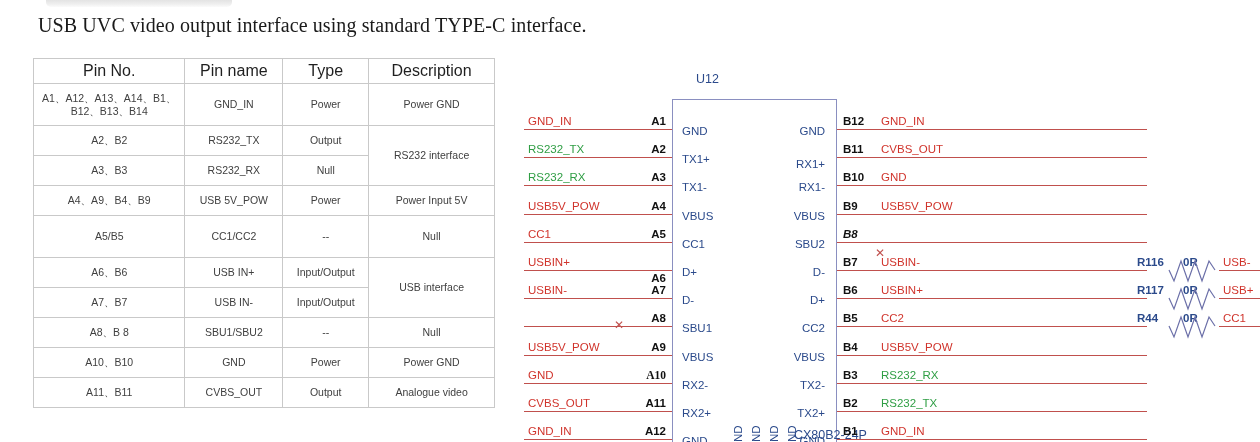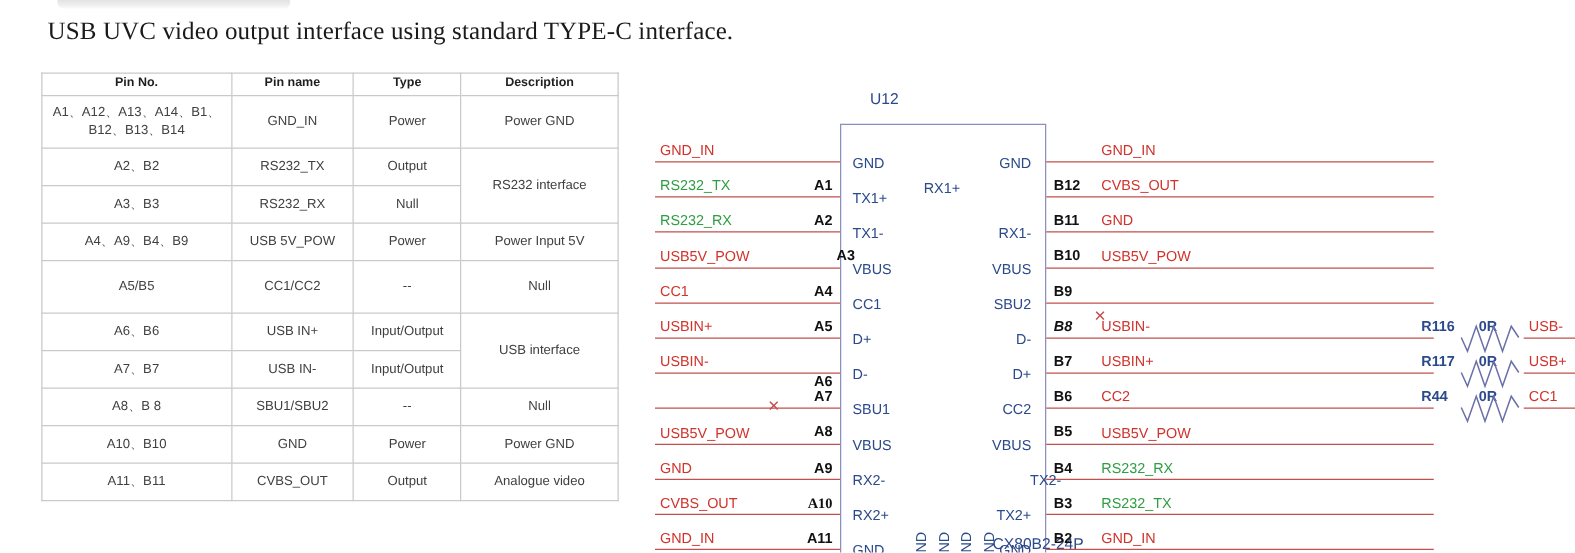--- a/index.html
+++ b/index.html
@@ -32,36 +32,36 @@
   table.pin-table {
     border-collapse:collapse; width:462px;
     font-size:10.5px; color:#404040;
   }
   table.pin-table th, table.pin-table td {
     border:1px solid #c9c9c9;
     text-align:center; vertical-align:middle;
     padding:2px 3px; line-height:1.28;
   }
   table.pin-table th {
-    font-weight:bold; color:#1f1f1f; height:18px; font-size:10px;
+    font-weight:normal; color:#1f1f1f; height:18px; font-size:16px;
   }
   table.pin-table td { height:30px; }
   td.c1, th.c1 { width:152px; }
   td.c2, th.c2 { width:98px; }
   td.c3, th.c3 { width:86px; }
   td.c4, th.c4 { width:126px; }
   tr.tall td { height:42px; }
 
   
   #schematic { position:absolute; left:500px; top:52px; width:760px; height:390px; }
   #schematic .lbl { position:absolute; white-space:nowrap; font-size:11.5px; line-height:1; }
   #schematic .net   { color:#d0342c; }          
   #schematic .green { color:#2f9e44; }          
   #schematic .blue  { color:#2b4a8b; }          
-  #schematic .pinno { color:#111111; font-weight:bold; font-size:11.5px;margin-top:28px; }
+  #schematic .pinno { color:#111111; font-weight:bold; font-size:11.5px; }
   #schematic .desig { color:#2b4a8b; font-size:12.5px; }
   #schematic .res   { color:#2b4a8b; font-size:11.5px; font-weight:bold; }
 
   .wire { position:absolute; background:#c0504d; height:1px; }
   .chipbox {
     position:absolute; border:1.6px solid #8a8fc0; background:#ffffff;
   }
   .vert { transform:rotate(-90deg); transform-origin:left top; }
   .xmark { position:absolute; color:#c0504d; font-size:12px; line-height:1; }
   svg.zig { position:absolute; overflow:visible; }
@@ -158,21 +158,21 @@
       <div class="wire" style="left: 24px; top: 77px; width: 148px;"></div>
       <div class="lbl net" style="left: 28px; top: 64px;">GND_IN</div>
       <div class="lbl pinno" style="left: 132px; top: 64px; width: 34px; text-align: right;">A1</div>
       <div class="lbl blue" style="left: 182px; top: 74px;">GND</div>
       <div class="wire" style="left: 24px; top: 105.2px; width: 148px;"></div>
       <div class="lbl green" style="left: 28px; top: 92.2px;">RS232_TX</div>
       <div class="lbl pinno" style="left: 132px; top: 92.2px; width: 34px; text-align: right;">A2</div>
       <div class="lbl blue" style="left: 182px; top: 102.2px;">TX1+</div>
       <div class="wire" style="left: 24px; top: 133.4px; width: 148px;"></div>
       <div class="lbl green" style="left: 28px; top: 120.4px;">RS232_RX</div>
-      <div class="lbl pinno" style="left: 150px; top: 120.4px; width: 34px; text-align: right;">A3</div>
+      <div class="lbl pinno" style="left: 132px; top: 120.4px; width: 34px; text-align: right;">A3</div>
       <div class="lbl blue" style="left: 182px; top: 130.4px;">TX1-</div>
       <div class="wire" style="left: 24px; top: 161.6px; width: 148px;"></div>
       <div class="lbl net" style="left: 28px; top: 148.6px;">USB5V_POW</div>
       <div class="lbl pinno" style="left: 132px; top: 148.6px; width: 34px; text-align: right;">A4</div>
       <div class="lbl blue" style="left: 182px; top: 158.6px;">VBUS</div>
       <div class="wire" style="left: 24px; top: 189.8px; width: 148px;"></div>
       <div class="lbl net" style="left: 28px; top: 176.8px;">CC1</div>
       <div class="lbl pinno" style="left: 132px; top: 176.8px; width: 34px; text-align: right;">A5</div>
       <div class="lbl blue" style="left: 182px; top: 186.8px;">CC1</div>
       <div class="wire" style="left: 24px; top: 218px; width: 148px;"></div>
@@ -203,21 +203,21 @@
       <div class="lbl pinno" style="left: 132px; top: 374.2px; width: 34px; text-align: right;">A12</div>
       <div class="lbl blue" style="left: 182px; top: 384.2px;">GND</div>
       <div class="xmark" style="left: 114px; top: 267.4px;">✕</div>
       <div class="wire" style="left: 337px; top: 77px; width: 310px;"></div>
       <div class="lbl pinno" style="left: 343px; top: 64px;">B12</div>
       <div class="lbl net" style="left: 381px; top: 64px;">GND_IN</div>
       <div class="lbl blue" style="left: 182px; top: 74px; width: 143px; text-align: right;">GND</div>
       <div class="wire" style="left: 337px; top: 105.2px; width: 310px;"></div>
       <div class="lbl pinno" style="left: 343px; top: 92.2px;">B11</div>
       <div class="lbl net" style="left: 381px; top: 92.2px;">CVBS_OUT</div>
-      <div class="lbl blue" style="left: 182px; top: 94px; width: 143px; text-align: center;">RX1+</div>
+      <div class="lbl blue" style="left: 182px; top: 107px; width: 143px; text-align: right;">RX1+</div>
       <div class="wire" style="left: 337px; top: 133.4px; width: 310px;"></div>
       <div class="lbl pinno" style="left: 343px; top: 120.4px;">B10</div>
       <div class="lbl net" style="left: 381px; top: 120.4px;">GND</div>
       <div class="lbl blue" style="left: 182px; top: 130.4px; width: 143px; text-align: right;">RX1-</div>
       <div class="wire" style="left: 337px; top: 161.6px; width: 310px;"></div>
       <div class="lbl pinno" style="left: 343px; top: 148.6px;">B9</div>
       <div class="lbl net" style="left: 381px; top: 148.6px;">USB5V_POW</div>
       <div class="lbl blue" style="left: 182px; top: 158.6px; width: 143px; text-align: right;">VBUS</div>
       <div class="wire" style="left: 337px; top: 189.8px; width: 310px;"></div>
       <div class="lbl pinno" style="left: 343px; top: 176.8px; font-style: italic;">B8</div>
@@ -234,21 +234,21 @@
       <div class="lbl pinno" style="left: 343px; top: 261.4px;">B5</div>
       <div class="lbl net" style="left: 381px; top: 261.4px;">CC2</div>
       <div class="lbl blue" style="left: 182px; top: 271.4px; width: 143px; text-align: right;">CC2</div>
       <div class="wire" style="left: 337px; top: 302.6px; width: 310px;"></div>
       <div class="lbl pinno" style="left: 343px; top: 289.6px;">B4</div>
       <div class="lbl net" style="left: 381px; top: 289.6px;">USB5V_POW</div>
       <div class="lbl blue" style="left: 182px; top: 299.6px; width: 143px; text-align: right;">VBUS</div>
       <div class="wire" style="left: 337px; top: 330.8px; width: 310px;"></div>
       <div class="lbl pinno" style="left: 343px; top: 317.8px;">B3</div>
       <div class="lbl green" style="left: 381px; top: 317.8px;">RS232_RX</div>
-      <div class="lbl blue" style="left: 182px; top: 327.8px; width: 143px; text-align: right; margin-left: 24px;">TX2-</div>
+      <div class="lbl blue" style="left: 182px; top: 327.8px; width: 143px; text-align: right;">TX2-</div>
       <div class="wire" style="left: 337px; top: 359px; width: 310px;"></div>
       <div class="lbl pinno" style="left: 343px; top: 346px;">B2</div>
       <div class="lbl green" style="left: 381px; top: 346px;">RS232_TX</div>
       <div class="lbl blue" style="left: 182px; top: 356px; width: 143px; text-align: right;">TX2+</div>
       <div class="wire" style="left: 337px; top: 387.2px; width: 310px;"></div>
       <div class="lbl pinno" style="left: 343px; top: 374.2px;">B1</div>
       <div class="lbl net" style="left: 381px; top: 374.2px;">GND_IN</div>
       <div class="lbl blue" style="left: 182px; top: 384.2px; width: 143px; text-align: right;">GND</div>
       <div class="xmark" style="left: 375px; top: 194.8px;">✕</div>
       <div class="lbl blue vert" style="left: 233px; top: 399px;">GND</div>

